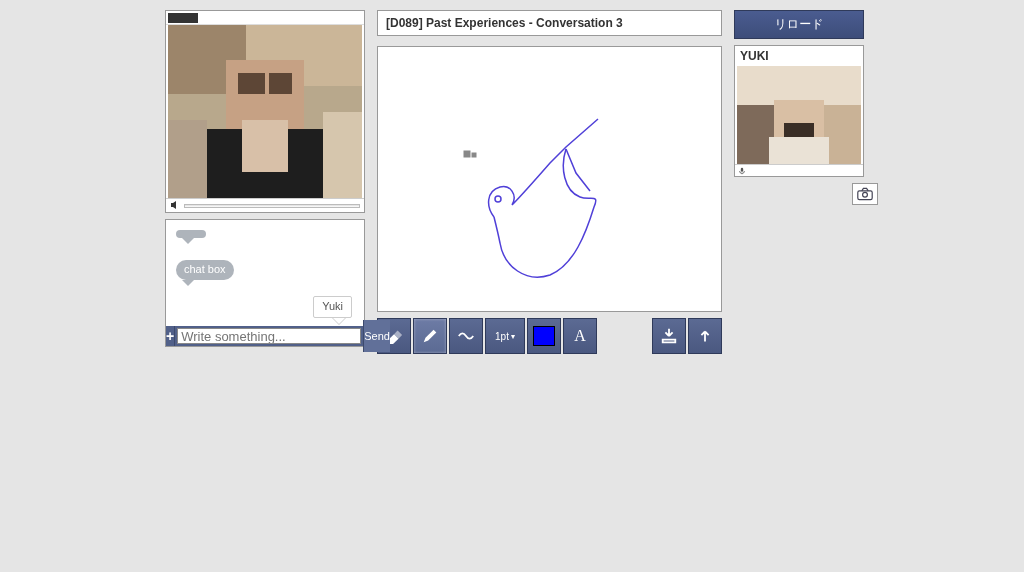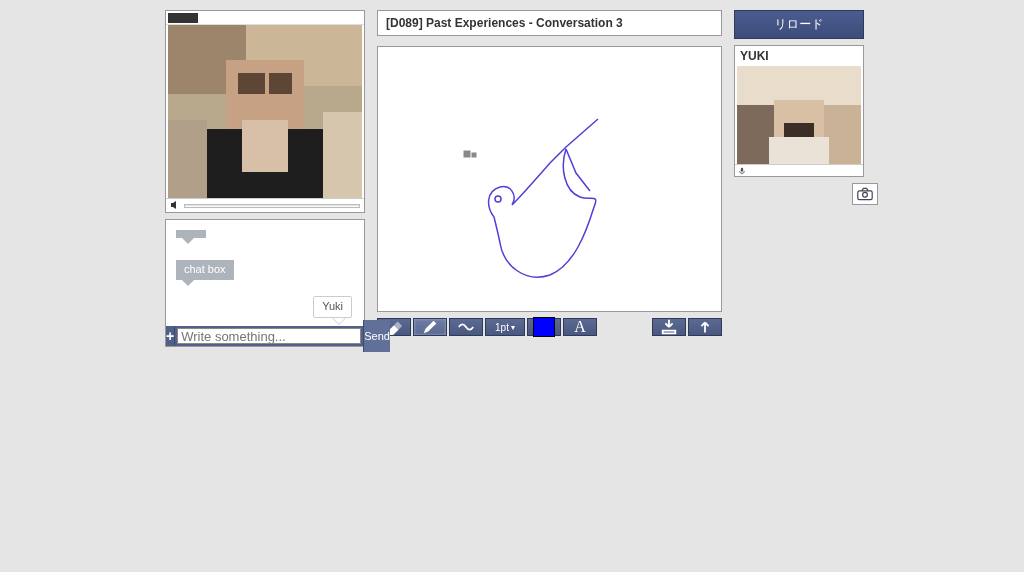--- a/index.html
+++ b/index.html
@@ -85,21 +85,21 @@
     position: relative;
     width: 100%;
     height: 108px;
   }
   .chat-bubble-grey {
     position: absolute;
     background: #aeb4bb;
     color: #fff;
     font-size: 11px;
     padding: 3px 8px 5px 8px;
-    border-radius: 0;
+    border-radius: 10px;
   }
   .chat-bubble-grey::after {
     content: '';
     position: absolute;
     left: 6px;
     bottom: -6px;
     border: 6px solid transparent;
     border-top-color: #aeb4bb;
     border-bottom: 0;
   }
@@ -198,21 +198,21 @@
     height: 266px;
     position: relative;
   }
   .wb-toolbar {
     display: flex;
     gap: 2px;
     margin-top: 6px;
   }
   .wb-btn {
     width: 34px;
-    height: 18px;
+    height: 36px;
     background: linear-gradient(#5b6a93,#4a5880);
     border: 1px solid #2f3a5a;
     display: flex;
     align-items: center;
     justify-content: center;
     cursor: pointer;
     color: #fff;
   }
   .wb-btn.active {
     background: linear-gradient(#6d7ba5,#5b6a93);

